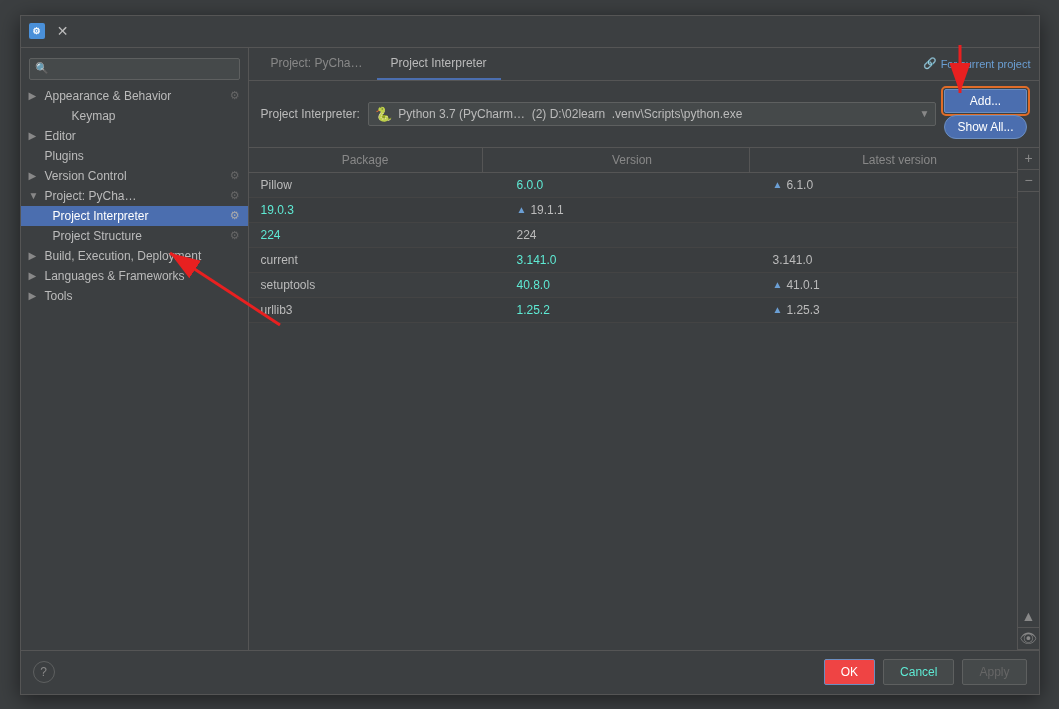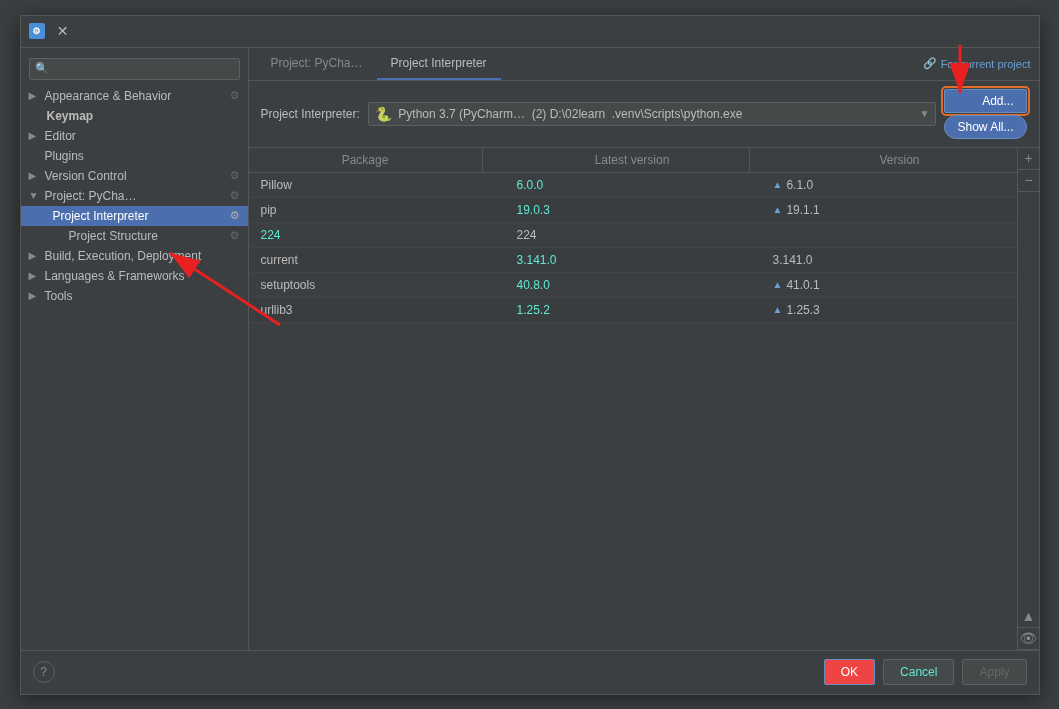--- a/index.html
+++ b/index.html
@@ -196,21 +196,20 @@
       background: #4b6eaf;
       border: 1px solid #6b8ec0;
       color: white;
       padding: 4px 12px;
       font-size: 12px;
       cursor: pointer;
       border-radius: 2px;
       white-space: nowrap;
       outline: 2px solid #e06c28;
       outline-offset: 1px;
-      text-align: right;
     }
     .show-all-btn {
       background: #4b6eaf;
       border: 1px solid #6b8ec0;
       color: white;
       padding: 4px 12px;
       font-size: 12px;
       cursor: pointer;
       border-radius: 12px;
       white-space: nowrap;
@@ -358,21 +357,21 @@
           <span class="search-icon">🔍</span>
           <input class="search-input" type="text" style="">
         </div>
 
         <div class="sidebar-item section-header">
           <span class="expand-icon">▶</span>
           <span>Appearance &amp; Behavior</span>
           <span class="gear-icon">⚙</span>
         </div>
 
-        <div class="sidebar-item" style="padding-left:26px;font-weight:bold;">
+        <div class="sidebar-item" style="padding-left:51px;">
           <span>Keymap</span>
         </div>
 
         <div class="sidebar-item section-header">
           <span class="expand-icon">▶</span>
           <span>Editor</span>
         </div>
 
         <div class="sidebar-item section-header">
           <span class="expand-icon" style="visibility:hidden">▶</span>
@@ -389,21 +388,21 @@
           <span class="expand-icon">▼</span>
           <span>Project: PyCha…</span>
           <span class="gear-icon">⚙</span>
         </div>
 
         <div class="sidebar-item selected" style="padding-left:32px;">
           <span>Project Interpreter</span>
           <span class="gear-icon" style="color:#aaa">⚙</span>
         </div>
 
-        <div class="sidebar-item" style="padding-left:48px;">
+        <div class="sidebar-item" style="padding-left:32px;">
           <span>Project Structure</span>
           <span class="gear-icon">⚙</span>
         </div>
 
         <div class="sidebar-item section-header">
           <span class="expand-icon">▶</span>
           <span>Build, Execution, Deployment</span>
         </div>
 
         <div class="sidebar-item section-header">
@@ -442,33 +441,32 @@
             <button class="add-btn">Add...</button>
             <button class="show-all-btn">Show All...</button>
           </div>
         </div>
 
         <div class="package-area">
           <div class="package-table">
 
             <div class="table-header">
               <div class="table-header-cell">Package</div>
+              <div class="table-header-cell">Version</div>
               <div class="table-header-cell">Latest version</div>
-              <div class="table-header-cell">Version</div>
             </div>
 
             <div class="table-row">
               <div class="table-cell">Pillow</div>
               <div class="table-cell version-cell">6.0.0</div>
               <div class="table-cell latest-cell">
                 <span class="update-arrow">▲</span> 6.1.0
               </div>
             </div>
             <div class="table-row even">
-              <div class="table-cell">pip</div>
               <div class="table-cell version-cell">19.0.3</div>
               <div class="table-cell latest-cell">
                 <span class="update-arrow">▲</span> 19.1.1
               </div>
             </div>
             <div class="table-row">
               <div class="table-cell version-cell">224</div>
               <div class="table-cell latest-cell">224</div>
             </div>
             <div class="table-row even">

